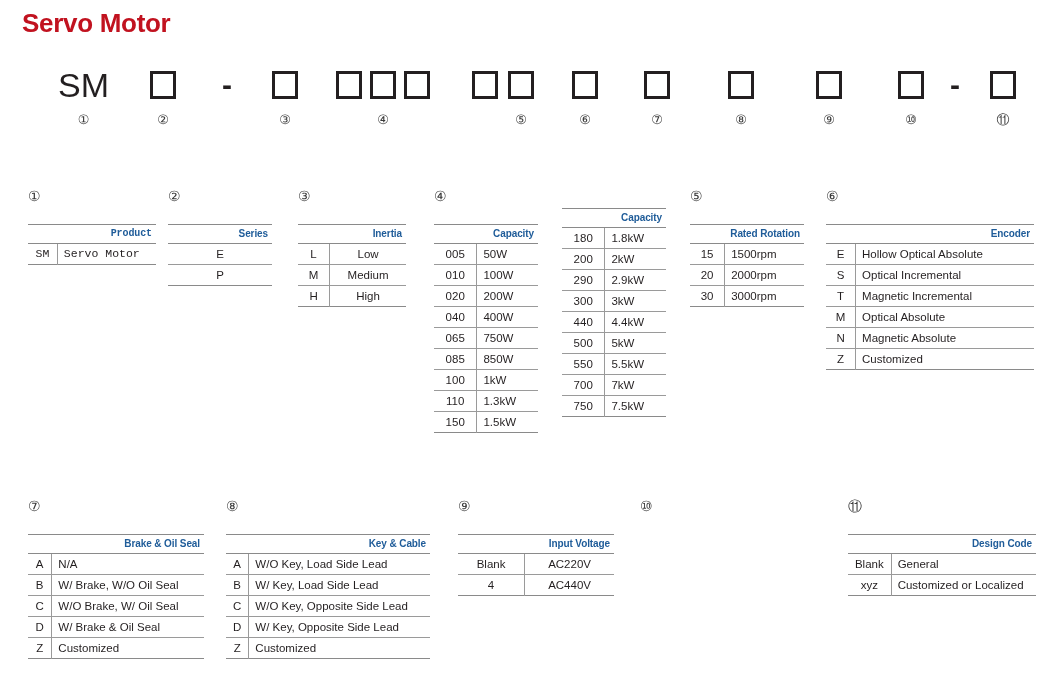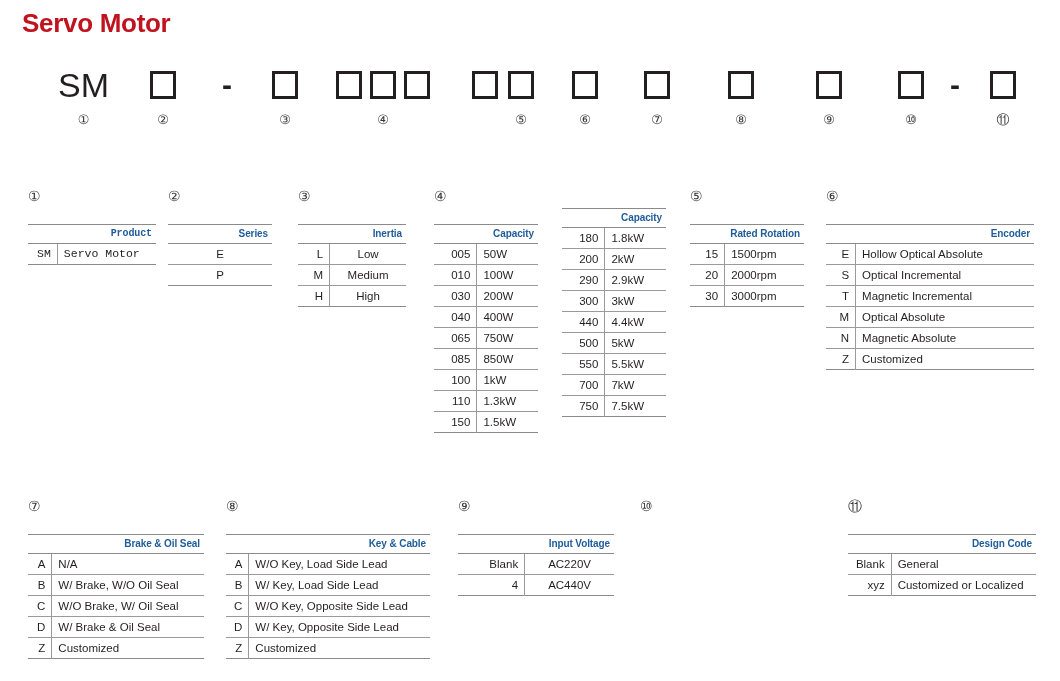--- a/index.html
+++ b/index.html
@@ -63,21 +63,21 @@
     white-space:nowrap;
   }
   table.spec td{
     padding:3px 6px;
     border-bottom:1px solid #9a9a9a;
     white-space:nowrap;
     line-height:14px;
   }
   table.spec tr:last-child td{border-bottom:none;}
   td.code{
-    text-align:right;
+    text-align:center;
     border-right:1.2px solid #9a9a9a;
     padding-left:5px;padding-right:5px;
   }
   td.desc{text-align:left;}
   td.descC{text-align:center;}
   td.solo{text-align:center;}
   .tallrow td{padding-top:11px;padding-bottom:11px;}
 </style>
 </head>
 <body>
@@ -255,21 +255,21 @@
           <tbody>
             <tr>
               <td class="code">005</td>
               <td class="desc">50W</td>
             </tr>
             <tr>
               <td class="code">010</td>
               <td class="desc">100W</td>
             </tr>
             <tr>
-              <td class="code">030</td>
+              <td class="code">020</td>
               <td class="desc">200W</td>
             </tr>
             <tr>
               <td class="code">040</td>
               <td class="desc">400W</td>
             </tr>
             <tr>
               <td class="code">065</td>
               <td class="desc">750W</td>
             </tr>

